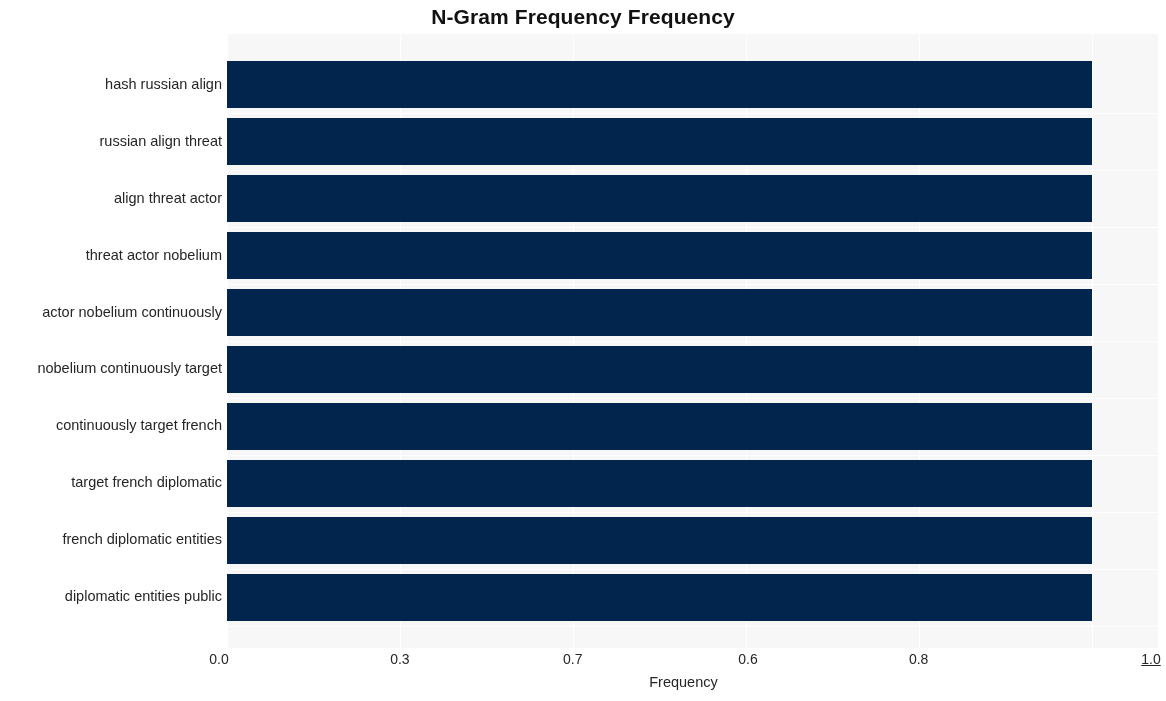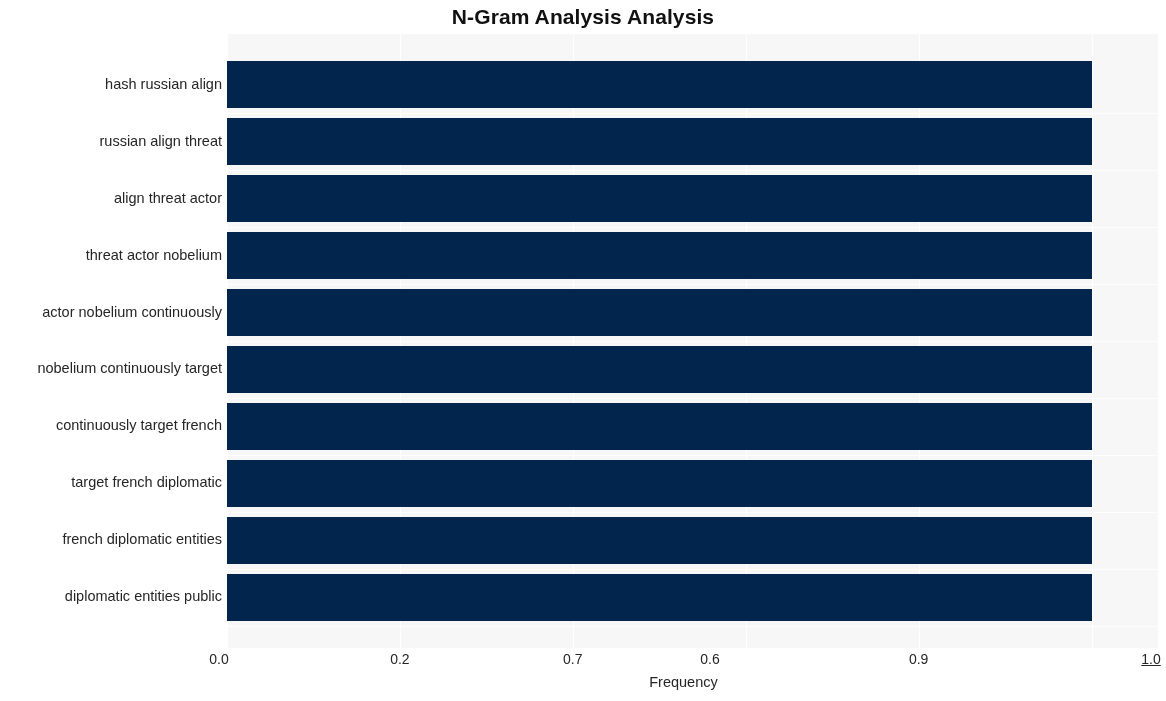--- a/index.html
+++ b/index.html
@@ -92,21 +92,21 @@
     text-align: center;
     font-size: 14.5px;
     color: #262626;
   }
 </style>
 </head>
 <body>
 
 <div id="figure" style="background: rgb(255, 255, 255);">
 
-  <div id="chart-title">N-Gram Analysis Analysis</div>
+  <div id="chart-title">N-Gram Frequency Frequency</div>
 
   <div id="plot-area" style="background: rgb(247, 247, 248);">
     <div id="gridlines-v">
         <div class="gridline-v" style="left: 0px;"></div>
         <div class="gridline-v" style="left: 172.904px;"></div>
         <div class="gridline-v" style="left: 345.807px;"></div>
         <div class="gridline-v" style="left: 518.711px;"></div>
         <div class="gridline-v" style="left: 691.615px;"></div>
         <div class="gridline-v" style="left: 864.519px;"></div>
       </div>
@@ -163,22 +163,22 @@
       <div class="ylabel" style="top: 246.564px;">threat actor nobelium</div>
       <div class="ylabel" style="top: 303.521px;">actor nobelium continuously</div>
       <div class="ylabel" style="top: 360.479px;">nobelium continuously target</div>
       <div class="ylabel" style="top: 417.436px;">continuously target french</div>
       <div class="ylabel" style="top: 474.393px;">target french diplomatic</div>
       <div class="ylabel" style="top: 531.351px;">french diplomatic entities</div>
       <div class="ylabel" style="top: 588.308px;">diplomatic entities public</div>
     </div>
   <div id="xticks">
       <div class="xtick" style="left: 219px;">0.0</div>
-      <div class="xtick" style="left: 399.904px;">0.2</div>
+      <div class="xtick" style="left: 399.904px;">0.3</div>
       <div class="xtick" style="left: 572.807px;">0.7</div>
-      <div class="xtick" style="left: 710px;">0.6</div>
-      <div class="xtick" style="left: 918.615px;">0.9</div>
+      <div class="xtick" style="left: 748px;">0.6</div>
+      <div class="xtick" style="left: 918.615px;">0.8</div>
       <div class="xtick" style="left: 1151px; text-decoration: underline;">1.0</div>
     </div>
 
   <div id="xaxis-label">Frequency</div>
 
 </div>
 
 </body></html>

